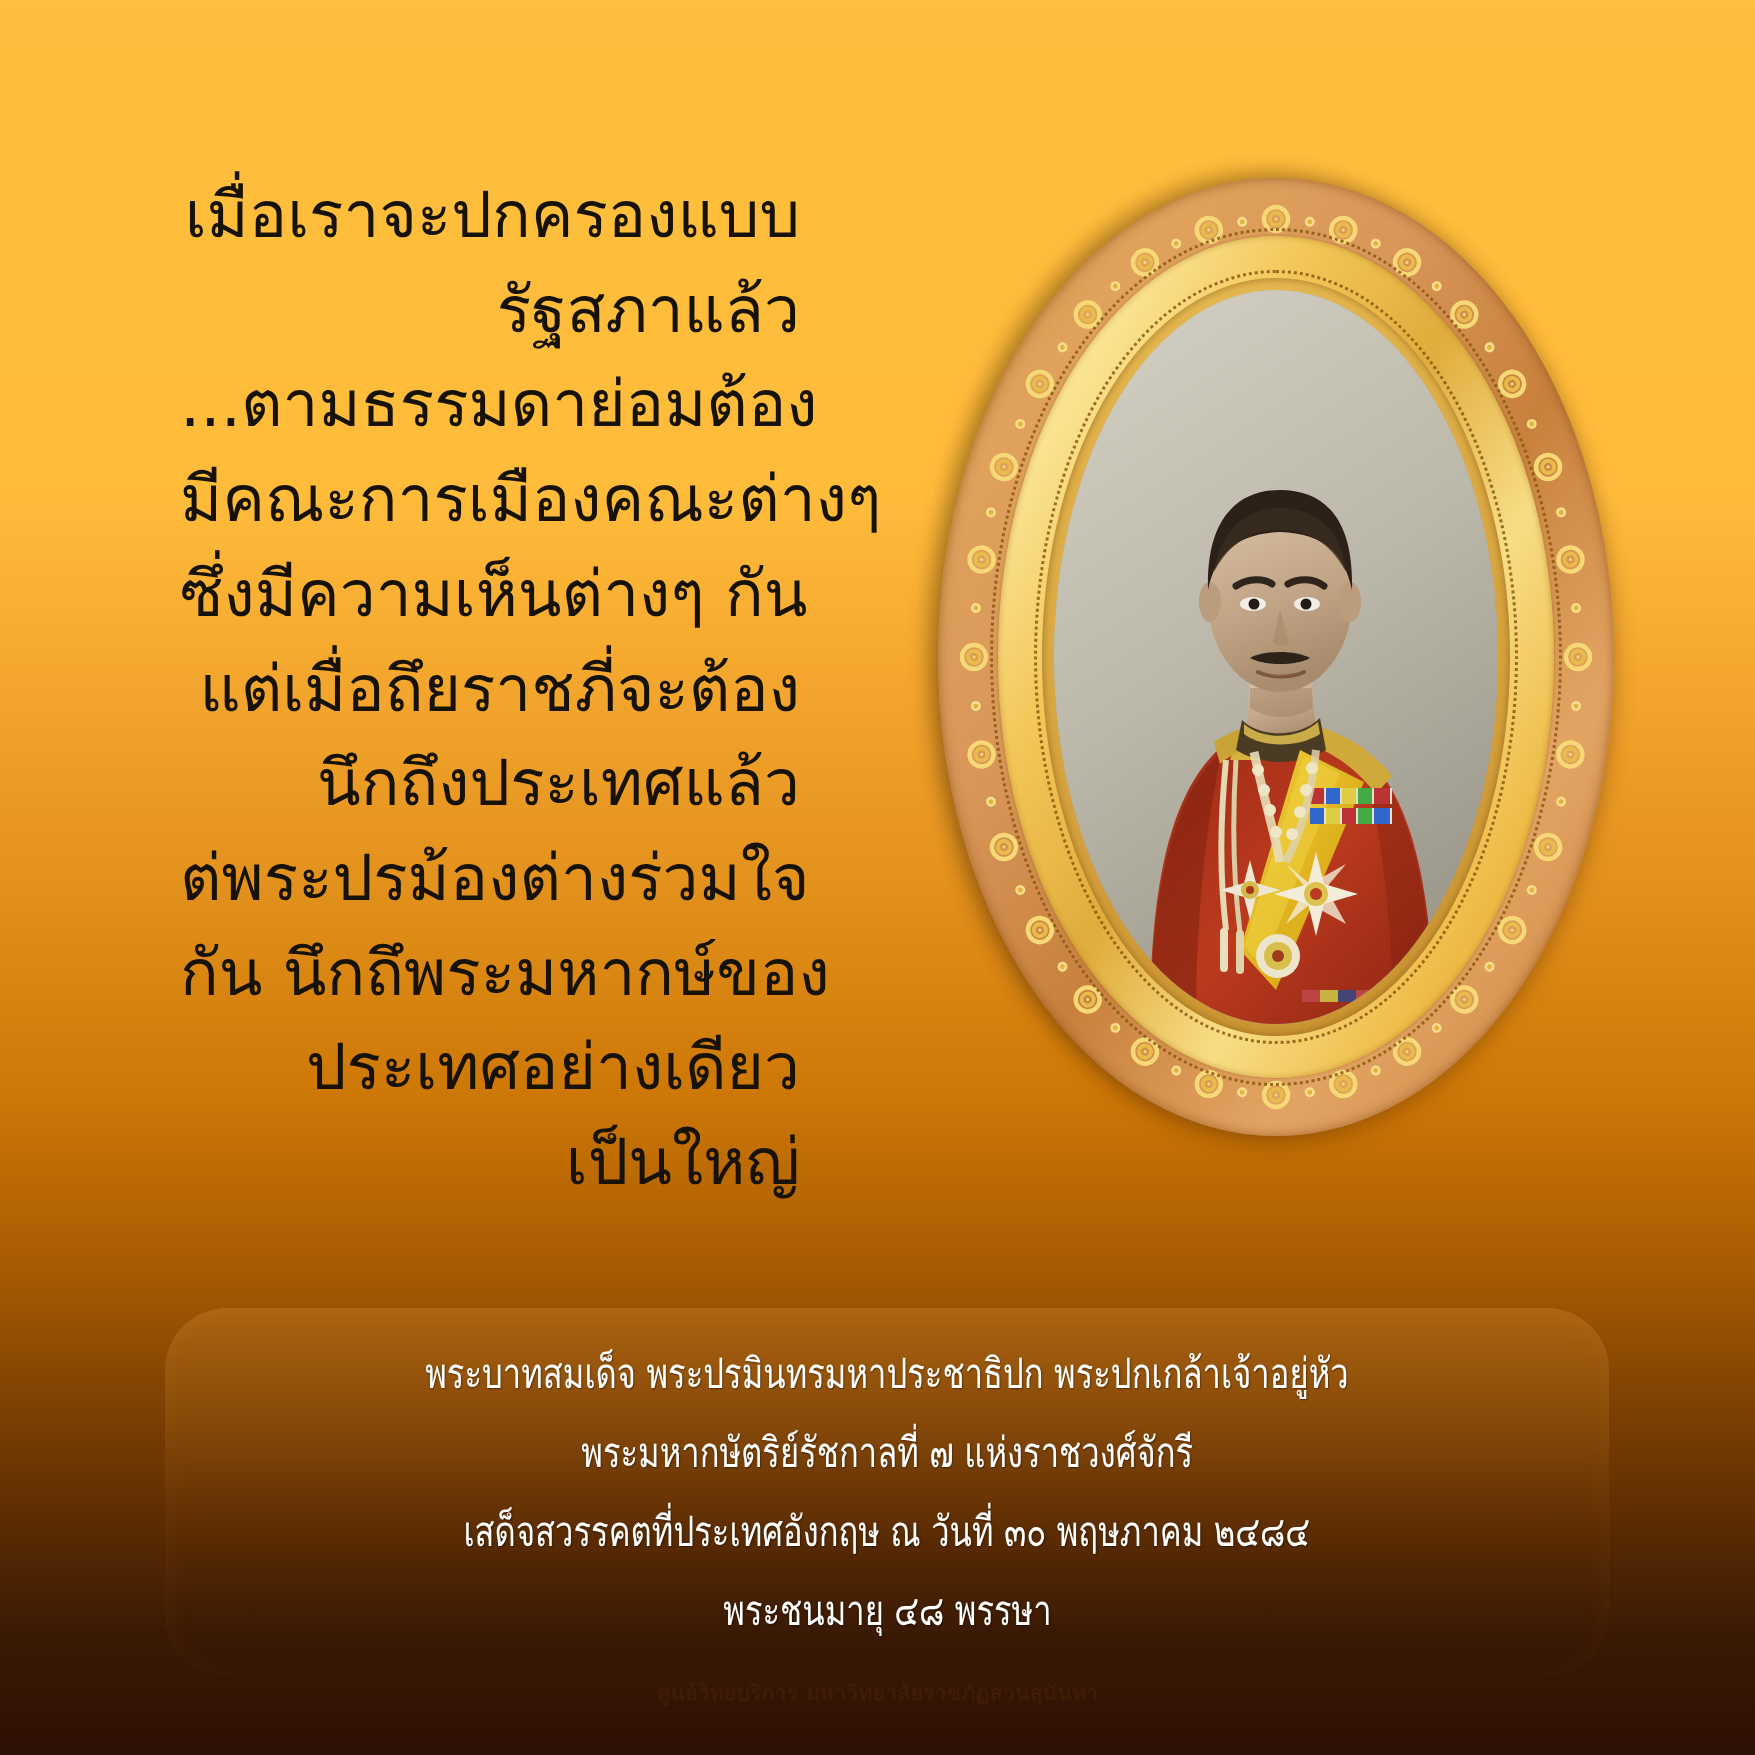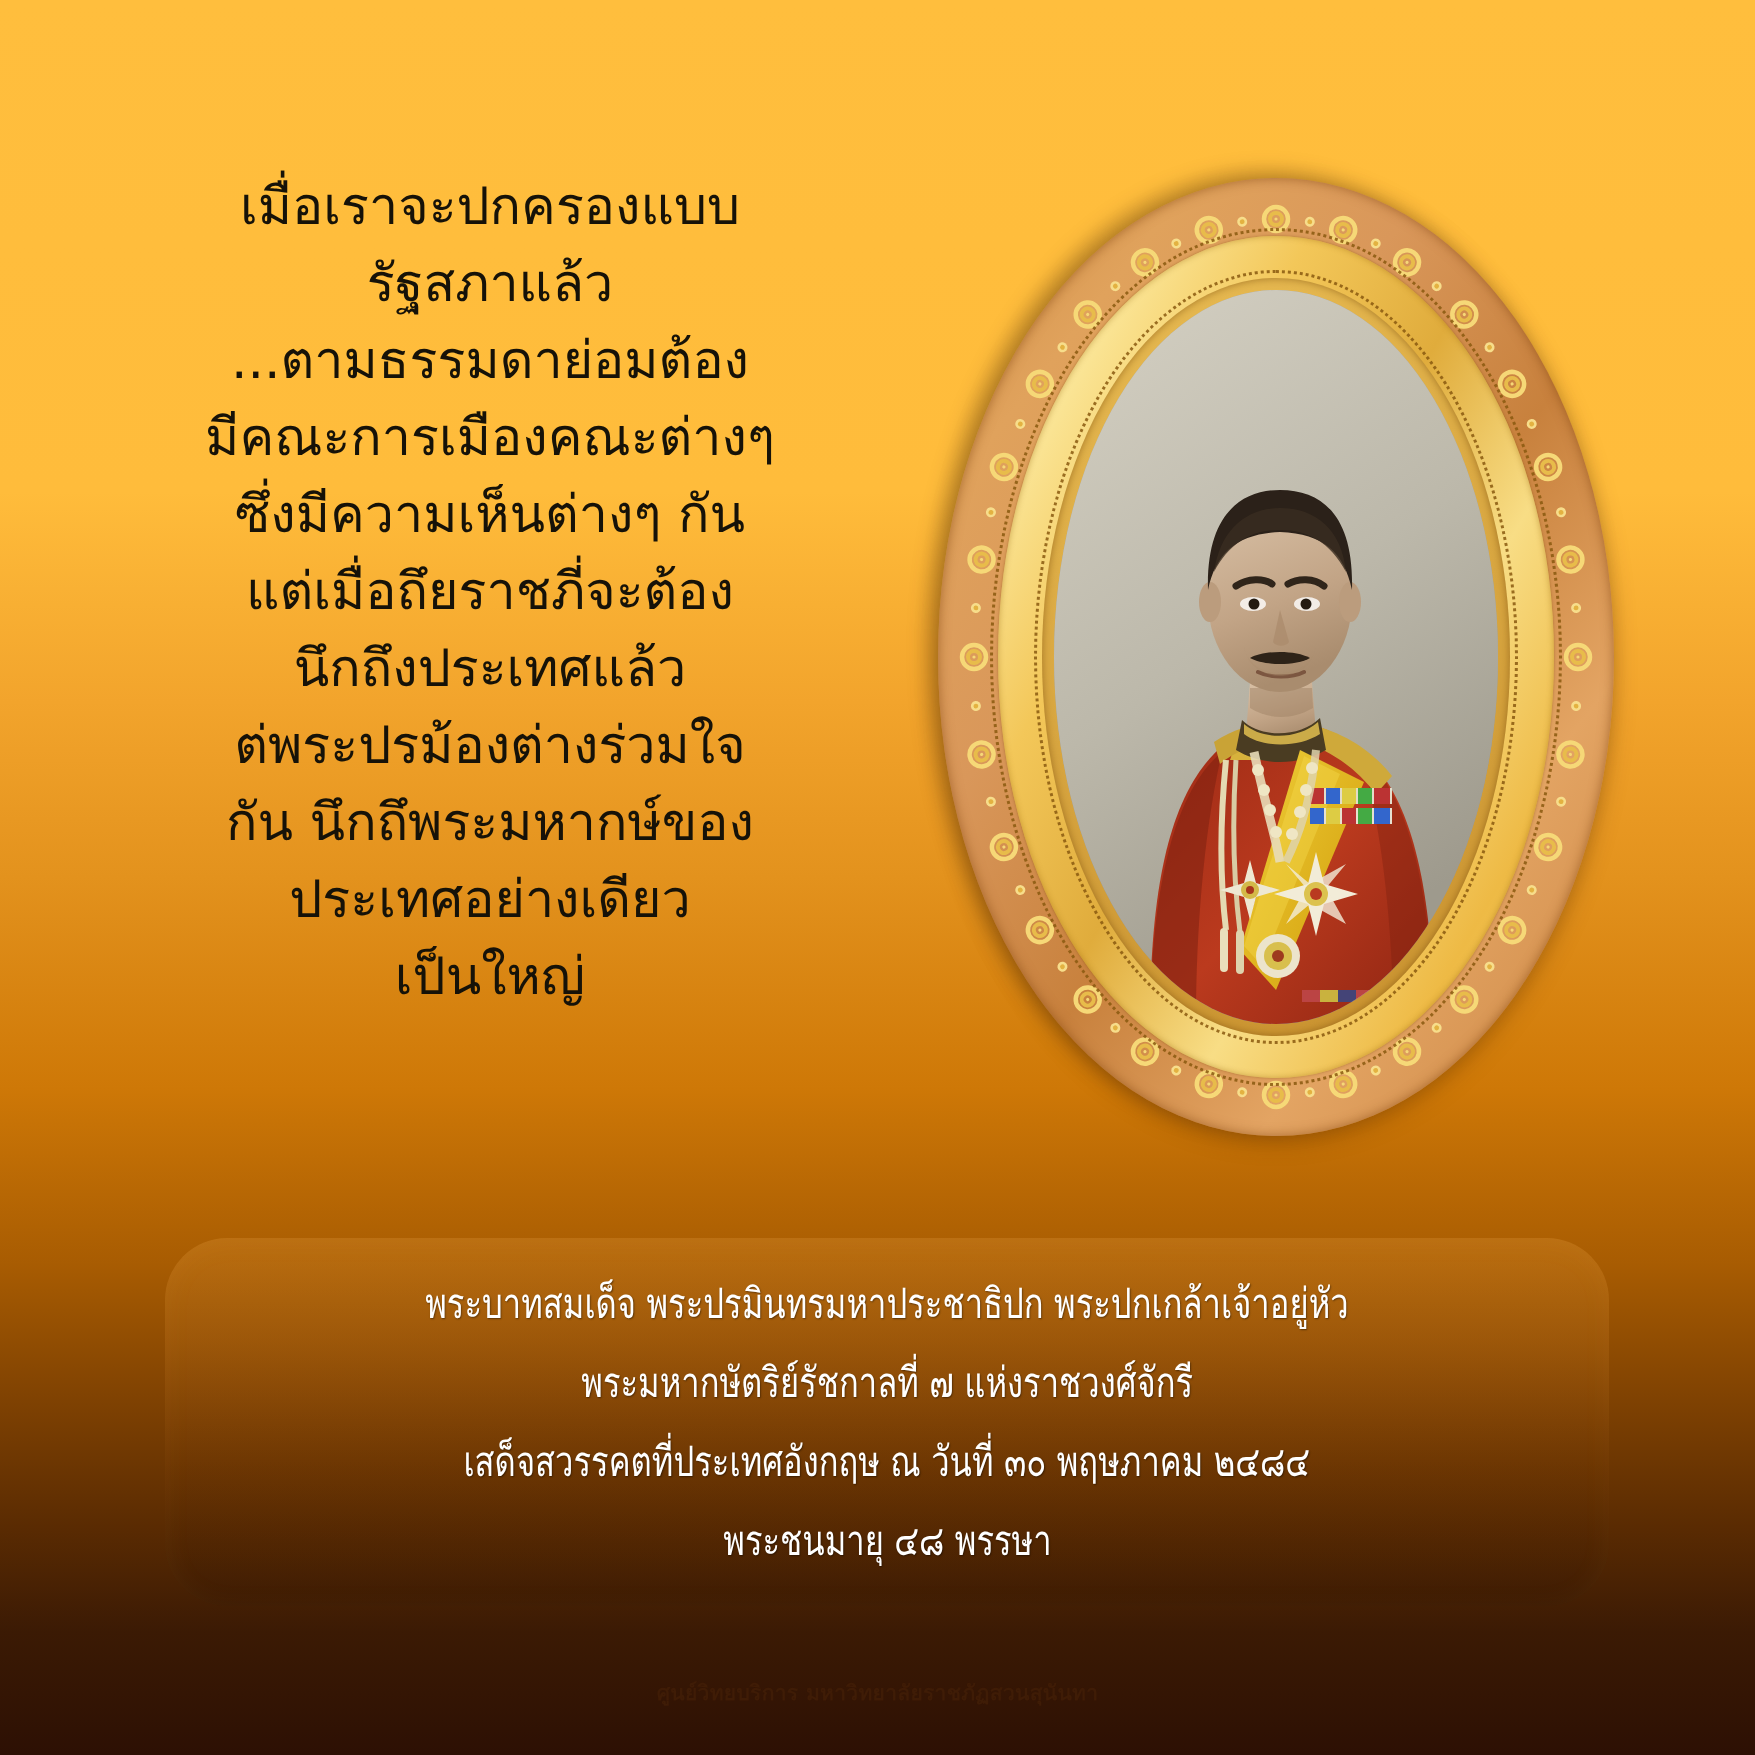--- a/index.html
+++ b/index.html
@@ -30,25 +30,26 @@
   
   .quote-block {
     position: absolute;
     left: 180px;
     top: 168px;
     width: 620px;
     text-align: center;
     color: #161208;
   }
   .quote-line {
-    font-size: 52px;
+    font-size: 64px;
     line-height: 1.48;
     font-weight: 400;
     letter-spacing: 0px;
     white-space: nowrap;
+    text-align: right;
   }
 
   
   .portrait-wrap {
     position: absolute;
     left: 938px;
     top: 178px;
     width: 676px;
     height: 958px;
   }
@@ -131,21 +132,21 @@
     background:
       radial-gradient(ellipse 85% 60% at 45% 26%, #cfcbbd 0%, #bdb9ab 45%, #a9a497 100%);
     box-shadow: inset 0 0 26px rgba(80,70,45,0.35);
   }
   .photo svg { position: absolute; inset: 0; width: 100%; height: 100%; }
 
   
   .caption-panel {
     position: absolute;
     left: 165px;
-    top: 1238px;
+    top: 1308px;
     width: 1444px;
     height: 368px;
     border-radius: 62px;
     background: linear-gradient(to bottom,
         rgba(255,186,90,0.16) 0%,
         rgba(255,170,70,0.10) 30%,
         rgba(120,60,8,0.10) 62%,
         rgba(40,16,2,0.22) 100%);
     box-shadow: inset 0 2px 30px rgba(255,190,100,0.06);
     display: flex;

